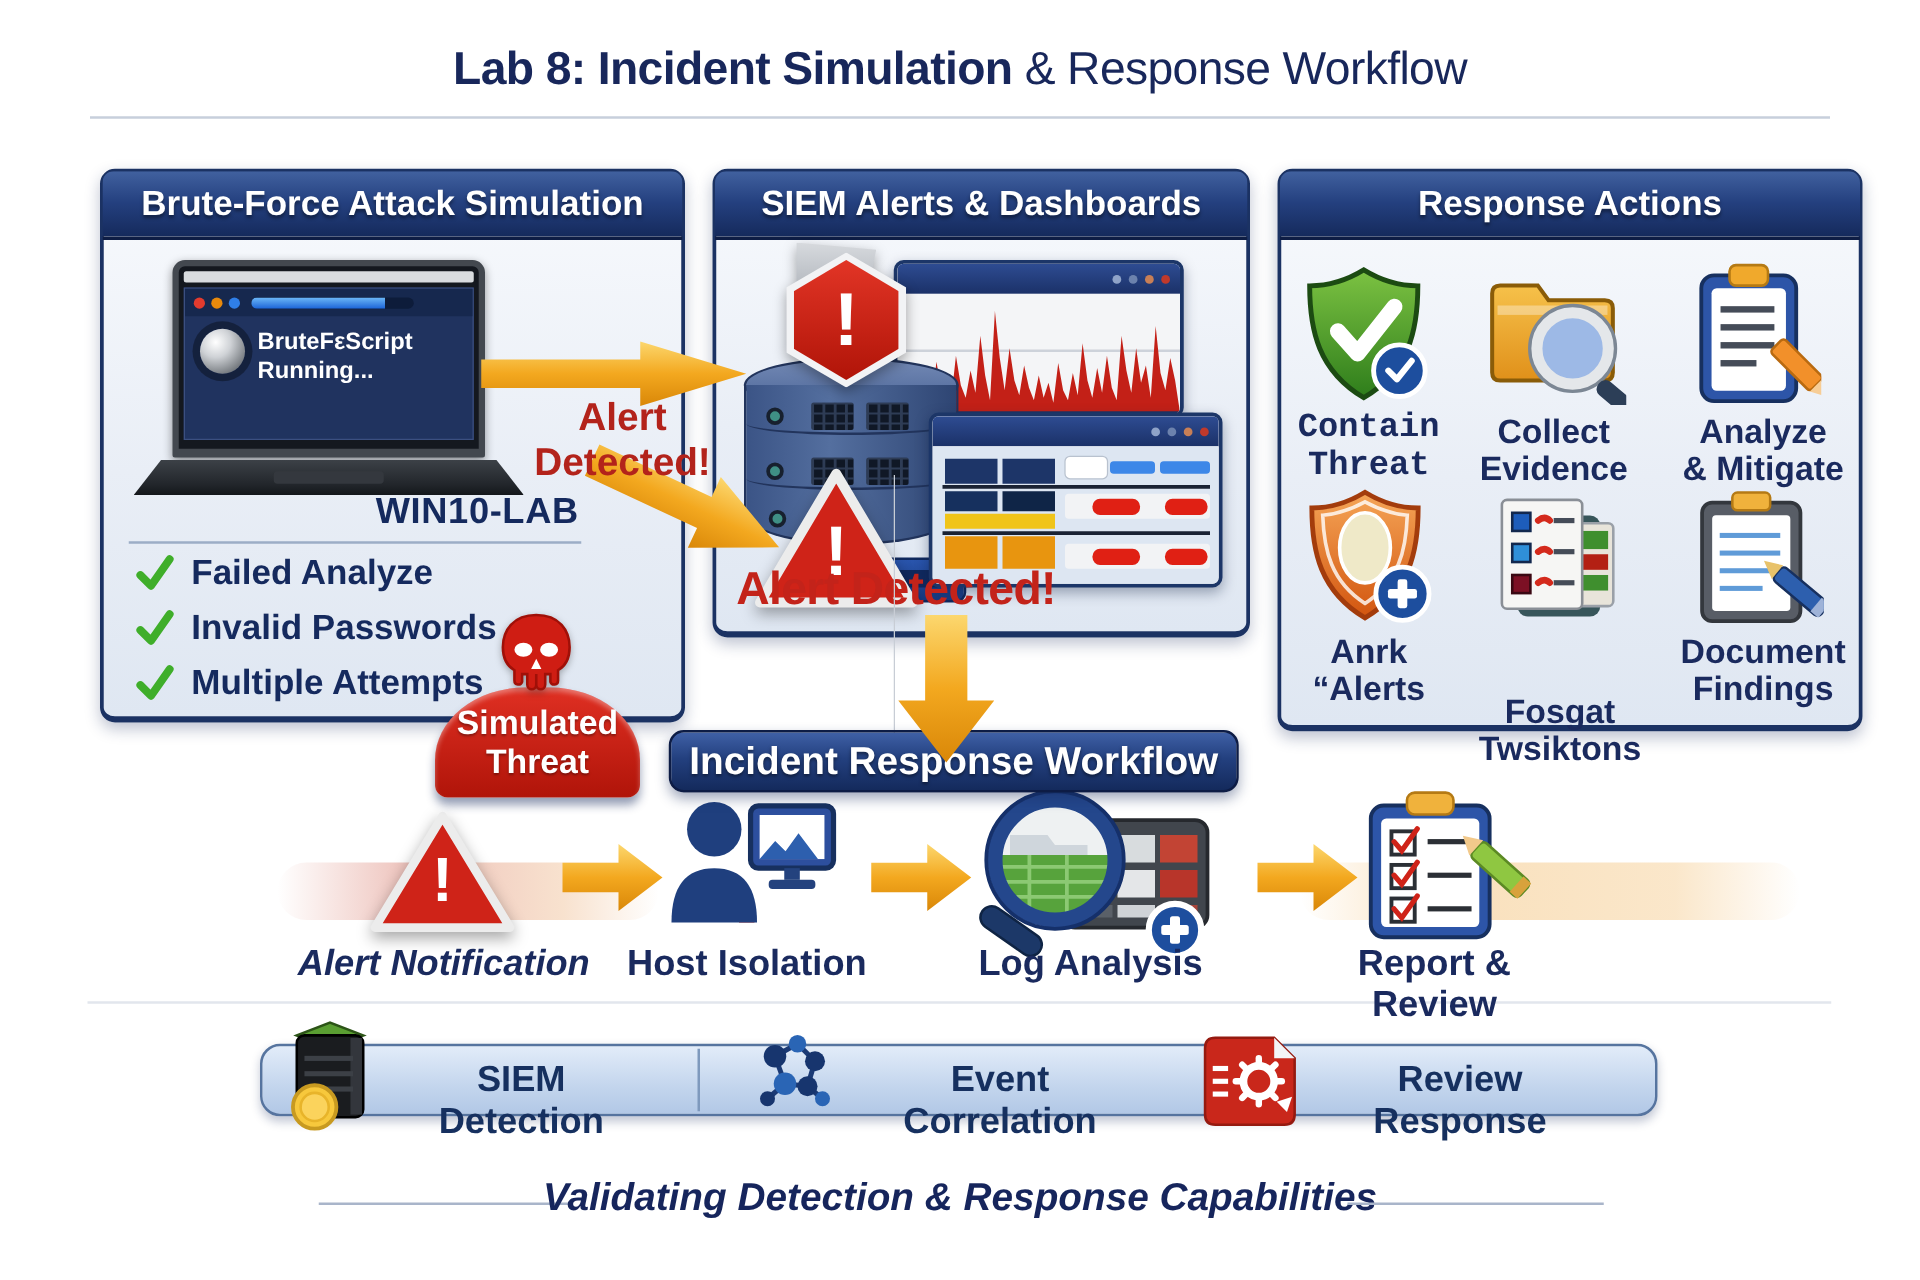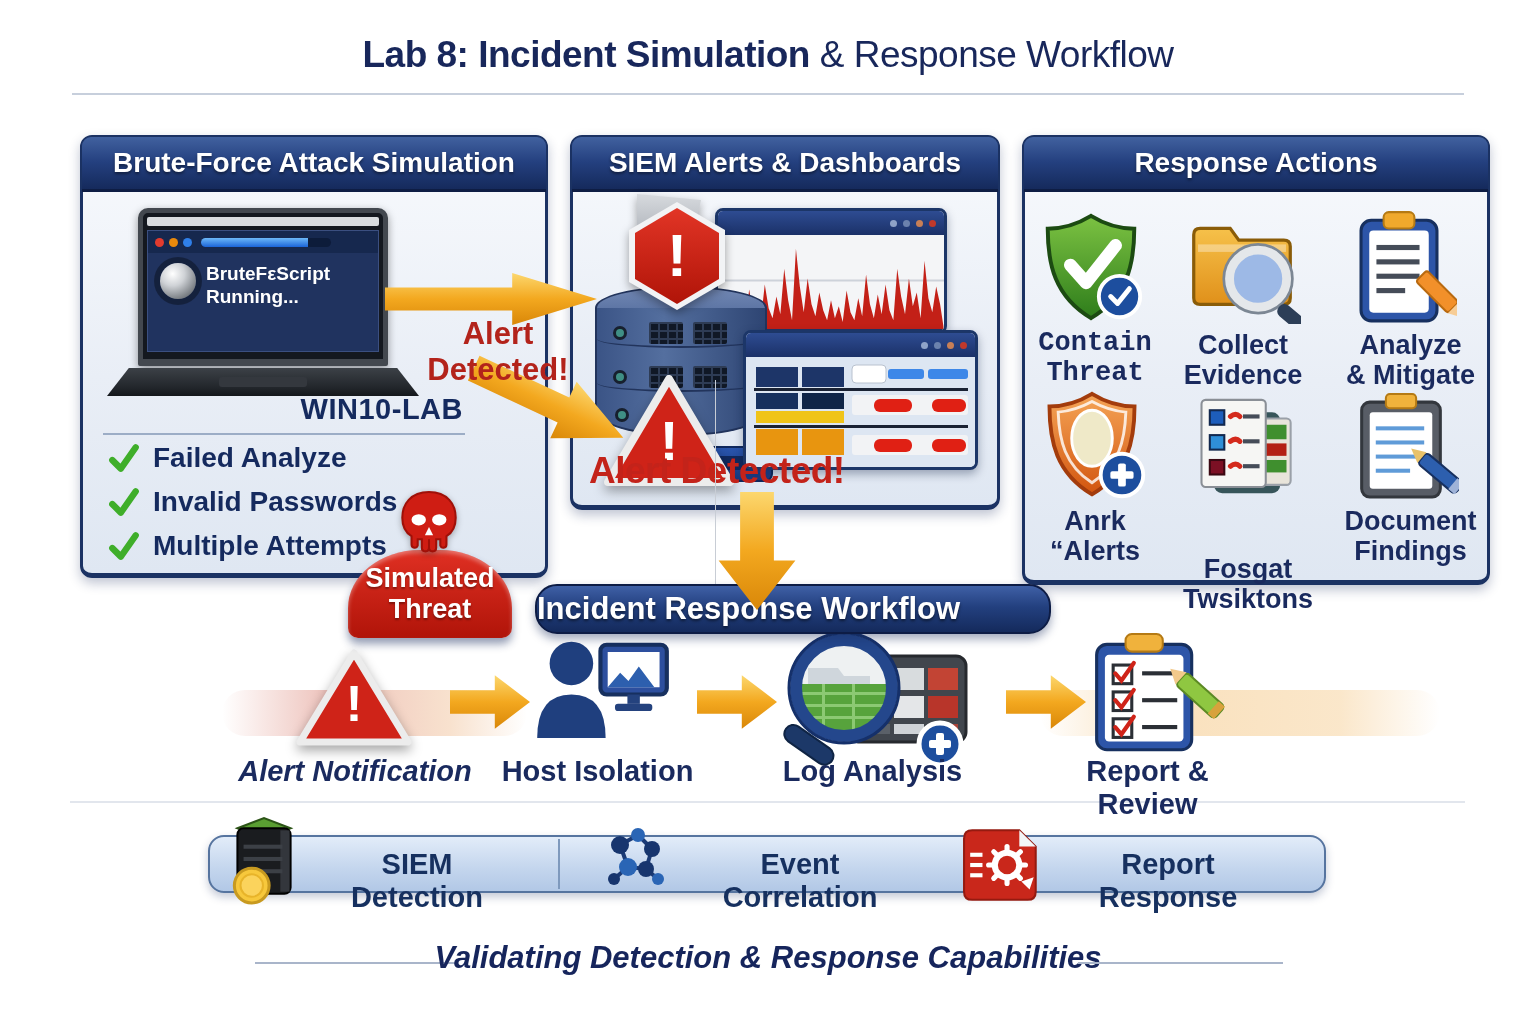--- a/index.html
+++ b/index.html
@@ -87,23 +87,23 @@
   
   .threat-badge { left:348px; top:550px; width:164px; height:88px;
                   background:linear-gradient(180deg,#e03023 0%, #b01409 100%);
                   border-radius:72px 72px 10px 10px / 58px 58px 10px 10px;
                   box-shadow:0 6px 8px rgba(20,40,90,.45), inset 0 3px 4px rgba(255,255,255,.35);
                   display:flex; flex-direction:column; align-items:center; justify-content:center; z-index:8; }
   .threat-badge span { color:#fff; font-weight:bold; font-size:27px; line-height:1.15; text-shadow:0 2px 2px rgba(0,0,0,.35); }
   .skull { left:396px; top:490px; width:66px; height:76px; z-index:9; filter:drop-shadow(0 2px 3px rgba(0,0,0,.3)); }
 
   
-  .banner { left:535px; top:584px; width:516px; height:50px; border:2px solid #0d1c45; border-radius:22px;
+  .banner { left:535px; top:584px; width:456px; height:50px; border:2px solid #0d1c45; border-radius:12px;
             background:linear-gradient(180deg,#3f60a6 0%, #23407f 45%, #142a5c 100%);
-            display:flex; align-items:center; box-shadow:0 5px 10px rgba(20,40,90,.4); z-index:5; }
+            display:flex; align-items:center; justify-content:center; box-shadow:0 5px 10px rgba(20,40,90,.4); z-index:5; }
   .banner span { color:#fff; font-weight:bold; font-size:31px; text-shadow:0 2px 3px rgba(0,0,0,.5); }
 
   
   .band { height:46px; border-radius:23px; }
   .wf-label { top:755px; text-align:center; color:#1a2a5e; font-weight:bold; font-size:29px; }
   .hr-wf { left:70px; top:801px; width:1395px; height:2px; background:#e2e6ed; }
 
   
   .bbar { left:208px; top:835px; width:1118px; height:58px; border:2px solid #56749f; border-radius:16px;
           background:linear-gradient(180deg,#e2ecf9 0%, #c3d5ed 60%, #b2c8e6 100%);
@@ -594,19 +594,19 @@
         <line x1="26" y1="38" x2="32" y2="38"></line>
           <line x1="56" y1="38" x2="62" y2="38"></line>
         <line x1="31" y1="25" x2="35" y2="29"></line>
           <line x1="53" y1="47" x2="57" y2="51"></line>
         <line x1="31" y1="51" x2="35" y2="47"></line>
           <line x1="53" y1="29" x2="57" y2="25"></line>
       </g>
       <path d="M58 54 L70 50 L66 62 Z" fill="#ffffff"></path>
     </svg>
   </div>
-  <div class="abs bbar-label" style="left:1058px; width:220px; text-align:center;">Report Response</div>
+  <div class="abs bbar-label" style="left:1058px; width:220px; text-align:center;">Review Response</div>
 
   <div class="abs f-line" style="left:255px; width:200px;"></div>
   <div class="abs footer">Validating Detection &amp; Response Capabilities</div>
   <div class="abs f-line" style="left:1078px; width:205px;"></div>
 
 </div>
 
 </body></html>

